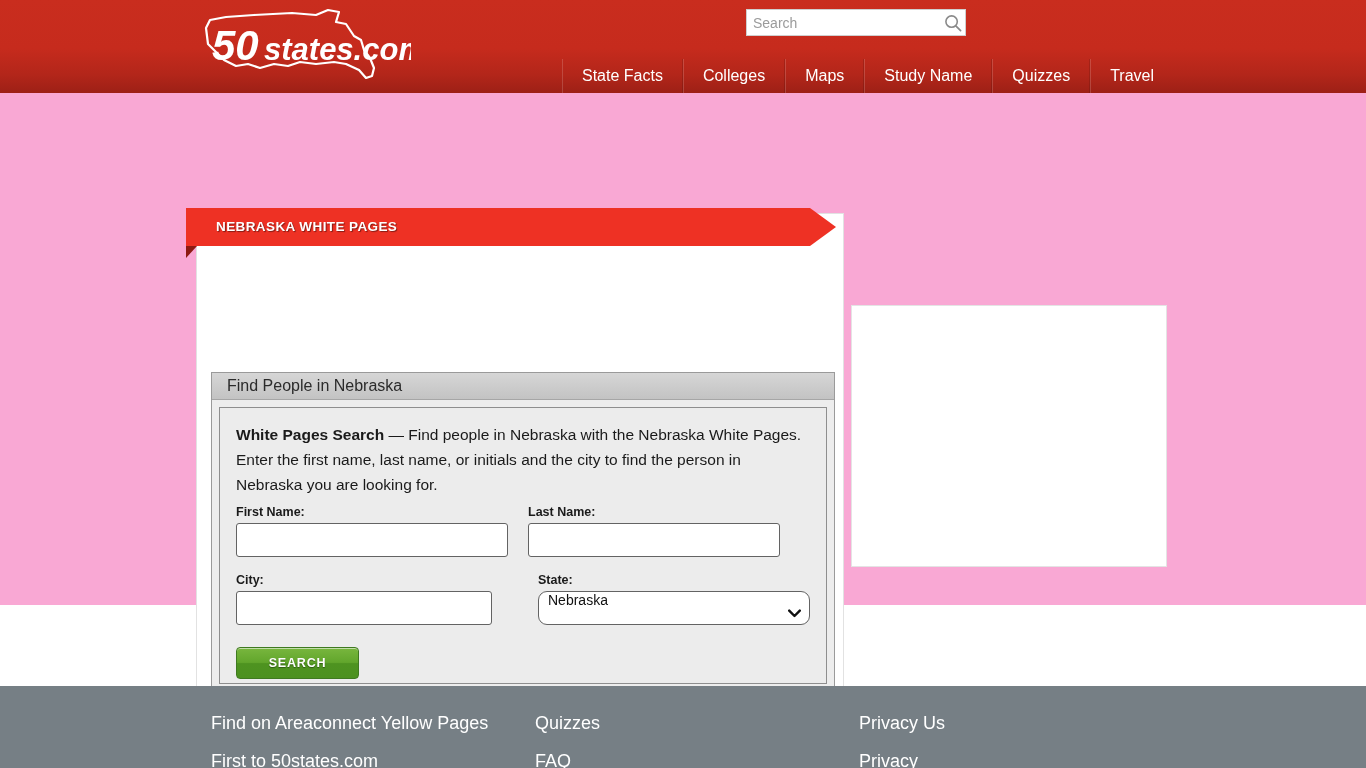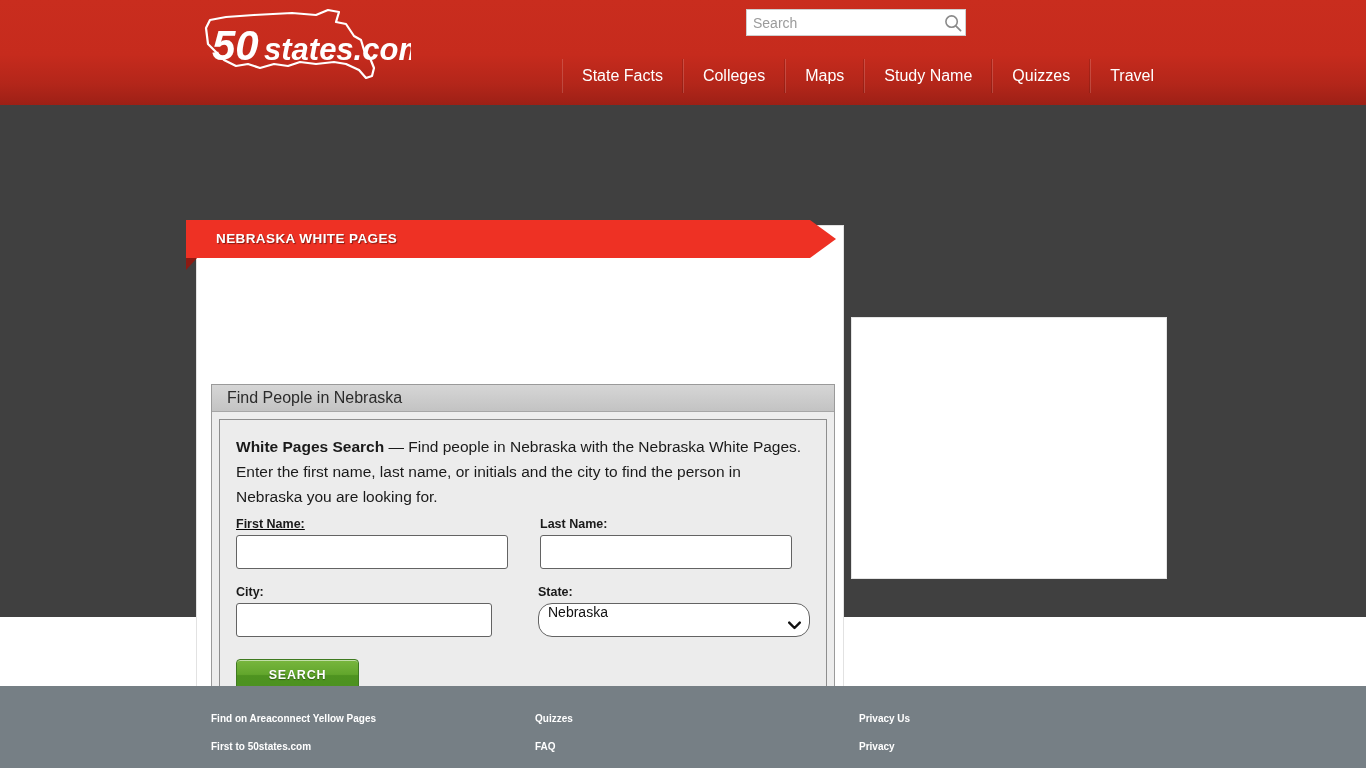--- a/index.html
+++ b/index.html
@@ -11,21 +11,21 @@
     height: 768px;
     overflow: hidden;
     background: #ffffff;
     font-family: "Liberation Sans", sans-serif;
   }
 
   
   .site-header {
     position: relative;
     width: 1366px;
-    height: 105px;
+    height: 93px;
     background: linear-gradient(to bottom, #c92d1e 0%, #c62b1d 52%, #b3261a 80%, #9d2016 100%);
   }
   .header-inner {
     position: relative;
     width: 1366px;
     height: 93px;
   }
 
   
   .logo {
@@ -95,21 +95,21 @@
     border-right: 1px solid rgba(0,0,0,0.13);
     white-space: nowrap;
   }
   .nav-item:last-child { border-right: 0; }
 
   
   .page-body {
     position: relative;
     width: 1366px;
     height: 512px;
-    background: #404040;
+    background: #f9a8d4;
   }
 
   .content-card {
     position: absolute;
     left: 196px;
     top: 120px;
     width: 648px;
     height: 518px;
     background: #ffffff;
     border: 1px solid #e2e2e2;
@@ -193,22 +193,22 @@
     max-width: 572px;
   }
   .intro b { font-weight: bold; }
 
   
   .form-row {
     display: flex;
     margin-top: 4px;
   }
   .field { position: relative; }
-  .field-first { width: 272px; margin-right: 20px; text-decoration: underline; }
-  .field-last  { width: 252px; margin-left: 12px; }
+  .field-first { width: 272px; margin-right: 20px; }
+  .field-last  { width: 252px; }
   .field-city  { width: 272px; margin-right: 20px; }
   .field-state { width: 272px; }
 
   .field-label {
     display: block;
     font-size: 12.5px;
     font-weight: bold;
     color: #1a1a1a;
     margin-bottom: 4px;
   }
@@ -229,21 +229,21 @@
     width: 272px;
     height: 34px;
   }
   .state-select {
     -webkit-appearance: none;
     appearance: none;
     width: 100%;
     height: 34px;
     border: 1px solid #636363;
     background: #ffffff;
-    border-radius: 14px;
+    border-radius: 9px;
     padding: 0 26px 16px 9px;
     font-family: "Liberation Sans", sans-serif;
     font-size: 14px;
     color: #111;
     outline: none;
   }
   .select-chevron {
     position: absolute;
     right: 9px;
     top: 13px;
@@ -290,26 +290,25 @@
   .footer-cols {
     position: relative;
     margin-left: 211px;
     padding-top: 27px;
     display: flex;
   }
   .footer-col { width: 324px; }
   .footer-link {
     display: block;
     color: #ffffff;
-    font-size: 10px;
+    font-size: 18px;
     text-decoration: none;
     margin-bottom: 17px;
     cursor: pointer;
     width: max-content;
-    font-weight: bold;
   }
 </style>
 </head>
 <body>
 
 <div class="site-header">
   <div class="header-inner">
 
     <a class="logo" href="#">
       <svg width="215" height="80" viewBox="0 0 215 80" aria-hidden="true">

